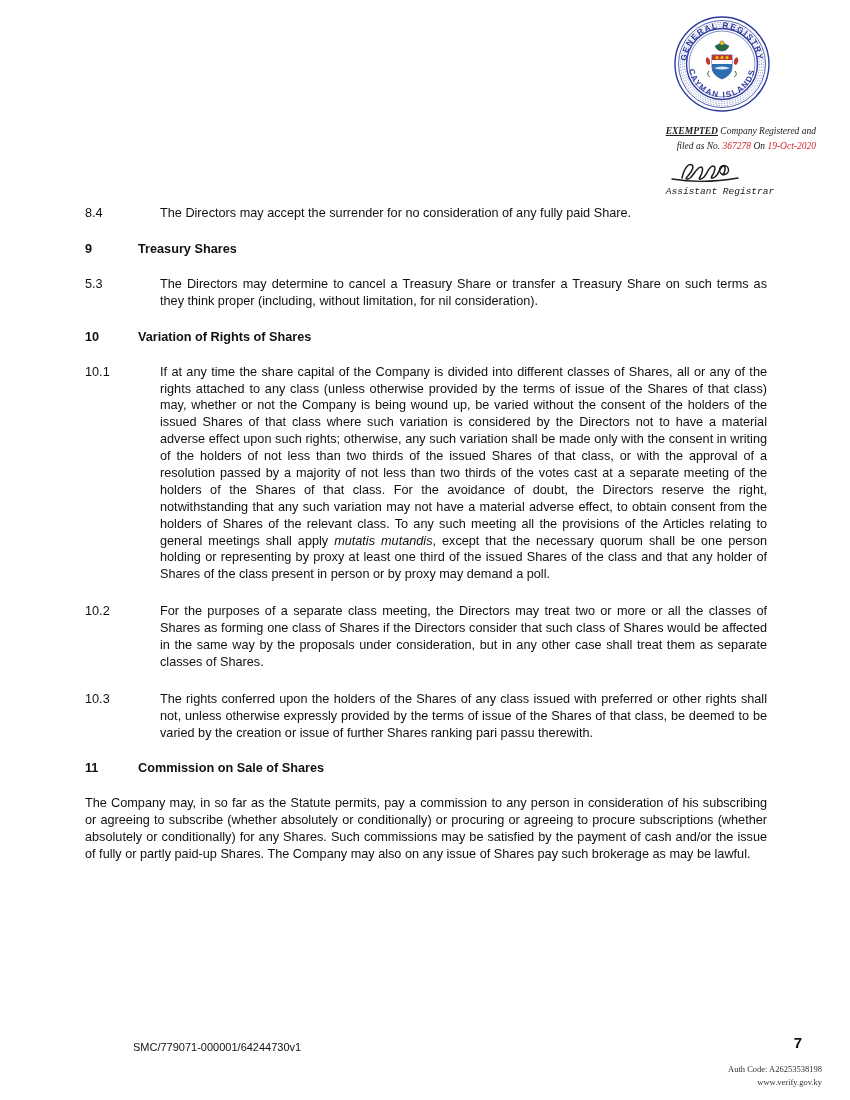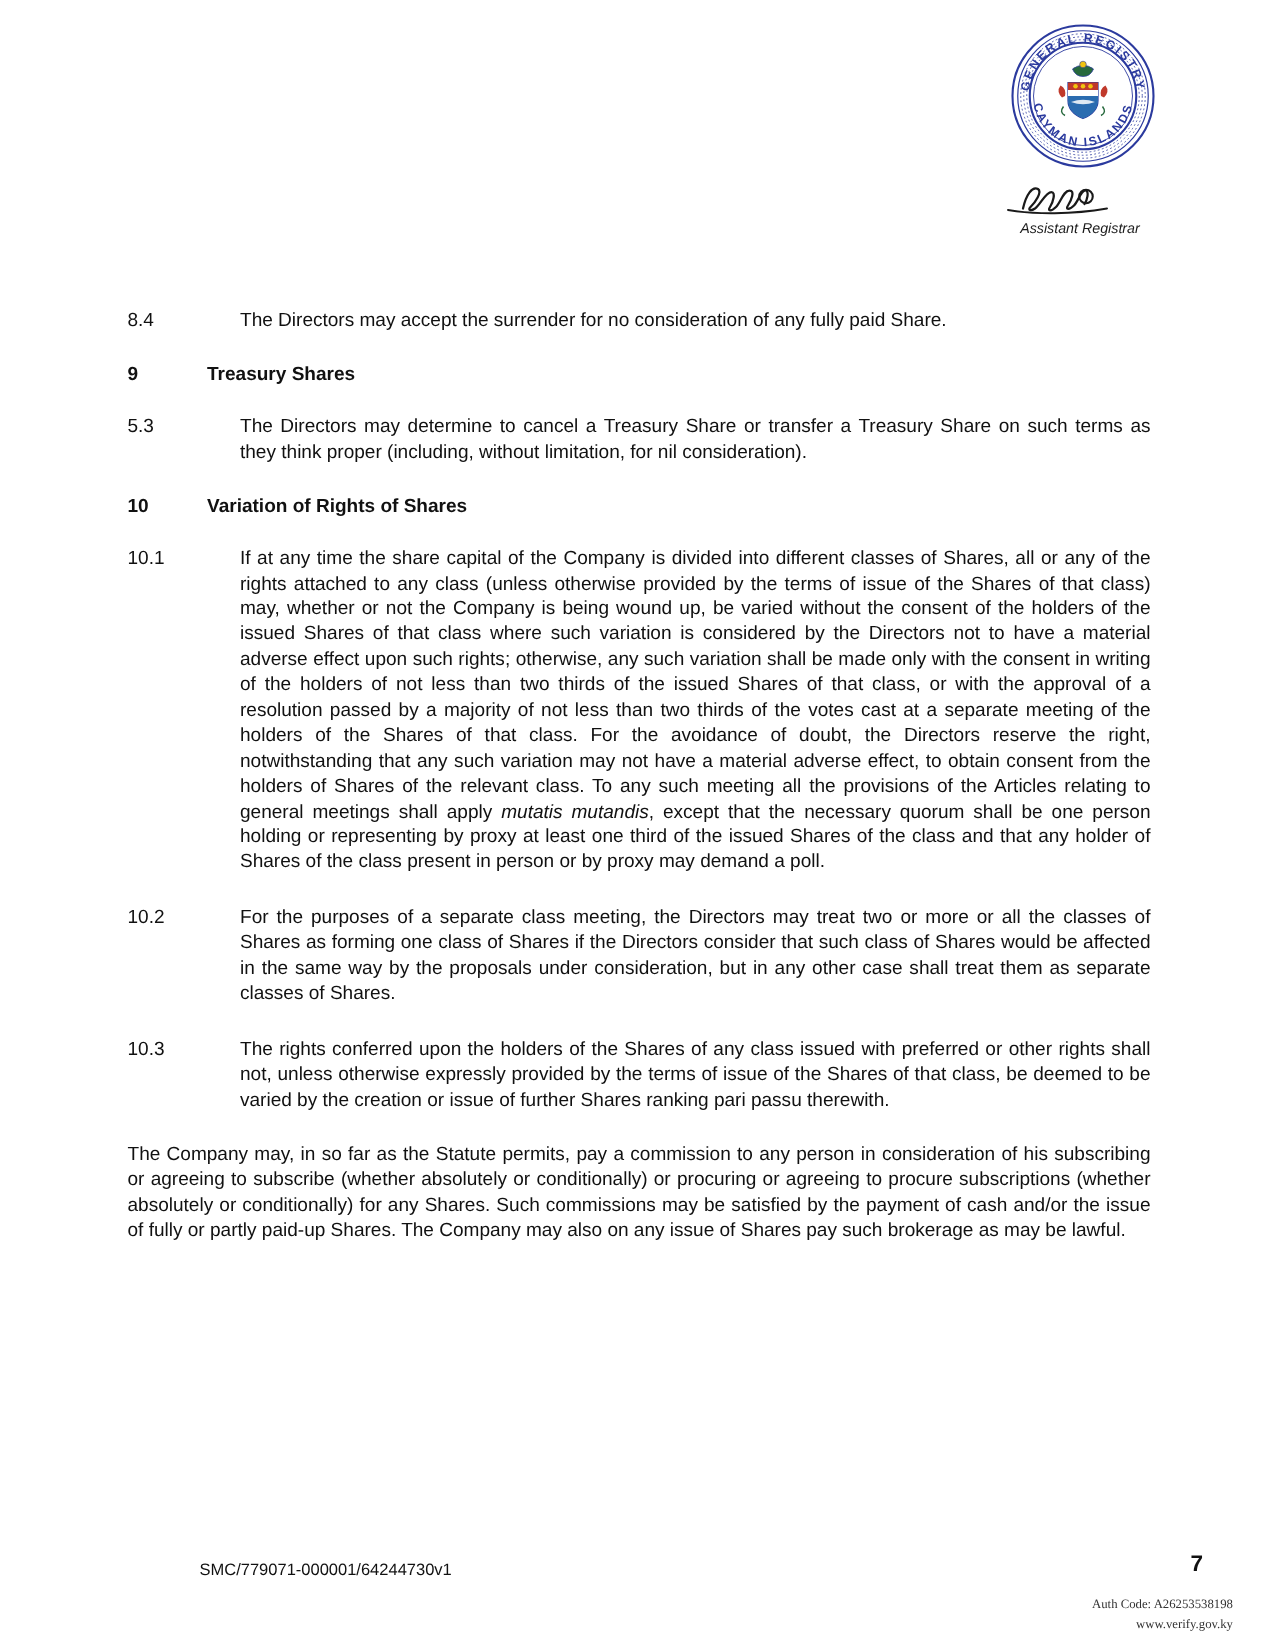--- a/index.html
+++ b/index.html
@@ -50,21 +50,21 @@
   }
   .stamp-red { color: #d2232a; }
 
   .sig-area {
     margin-top: 6px;
     text-align: center;
     padding-right: 4px;
   }
   .sig-area svg { display: block; margin: 0 auto; }
   .sig-caption {
-    font-family: Liberation Sans, sans-serif;
+    font-family: Liberation Mono, monospace;
     font-style: italic;
     font-size: 9.5px;
     color: #1a1a1a;
     margin-top: 1px;
   }
 
   
   .body-area {
     position: absolute;
     left: 85px;
@@ -183,20 +183,28 @@
           <path d="M -7 -17 Q 0 -22 7 -17 Q 5 -12 0 -12 Q -5 -12 -7 -17 Z" fill="#27693d" stroke="#2b3a9e" stroke-width="0.5"></path>
           <circle cx="0" cy="-20" r="2.2" fill="#f1c40f" stroke="#2b3a9e" stroke-width="0.4"></circle>
           <path d="M -14 2 Q -18 -2 -15 -6 Q -11 -4 -12 1 Z" fill="#c0392b"></path>
           <path d="M 14 2 Q 18 -2 15 -6 Q 11 -4 12 1 Z" fill="#c0392b"></path>
           <path d="M -13 8 Q -16 12 -12 14" fill="none" stroke="#27693d" stroke-width="1"></path>
           <path d="M 13 8 Q 16 12 12 14" fill="none" stroke="#27693d" stroke-width="1"></path>
         </g>
       </svg>
     </div>
 
+    <div class="stamp-lines">
+      <div>
+        <span class="exempted">EXEMPTED</span><span> Company Registered and</span>
+      </div>
+      <div>
+        <span>filed as No. </span><span class="stamp-red">367278</span><span> On </span><span class="stamp-red">19-Oct-2020</span>
+      </div>
+    </div>
 
     <div class="sig-area">
       <svg width="120" height="26" viewBox="0 0 120 26">
         <path d="M22 19 C 24 10, 28 4, 32 6 C 35 8, 30 15, 27 18 C 25 20, 27 21, 30 19
                  C 34 16, 37 8, 41 8 C 44 8, 42 15, 40 18 C 38 21, 41 21, 44 18
                  C 47 15, 49 7, 53 7 C 57 7, 54 14, 52 17 C 50 20, 53 20, 56 17
                  C 59 14, 61 6, 64 7 C 66 8, 65 13, 63 16" fill="none" stroke="#1a1a1a" stroke-width="1.5" stroke-linecap="round"></path>
         <path d="M12 20 C 30 23, 55 23, 78 19" fill="none" stroke="#1a1a1a" stroke-width="1.3" stroke-linecap="round"></path>
         <circle cx="64" cy="11" r="4.5" fill="none" stroke="#1a1a1a" stroke-width="1.4"></circle>
       </svg>
@@ -235,20 +243,24 @@
     <div class="clause">
       <div class="num">10.2</div>
       <div class="txt">For the purposes of a separate class meeting, the Directors may treat two or more or all the classes of Shares as forming one class of Shares if the Directors consider that such class of Shares would be affected in the same way by the proposals under consideration, but in any other case shall treat them as separate classes of Shares.</div>
     </div>
 
     <div class="clause">
       <div class="num">10.3</div>
       <div class="txt">The rights conferred upon the holders of the Shares of any class issued with preferred or other rights shall not, unless otherwise expressly provided by the terms of issue of the Shares of that class, be deemed to be varied by the creation or issue of further Shares ranking pari passu therewith.</div>
     </div>
 
+    <div class="heading">
+      <div class="num">11</div>
+      <div class="txt">Commission on Sale of Shares</div>
+    </div>
 
     <div class="plain-para">The Company may, in so far as the Statute permits, pay a commission to any person in consideration of his subscribing or agreeing to subscribe (whether absolutely or conditionally) or procuring or agreeing to procure subscriptions (whether absolutely or conditionally) for any Shares. Such commissions may be satisfied by the payment of cash and/or the issue of fully or partly paid-up Shares.  The Company may also on any issue of Shares pay such brokerage as may be lawful.</div>
 
   </div>
 
   <div class="footer-ref">SMC/779071-000001/64244730v1</div>
   <div class="footer-page">7</div>
   <div class="footer-auth">
     <div>Auth Code: A26253538198</div>
     <div>www.verify.gov.ky</div>

